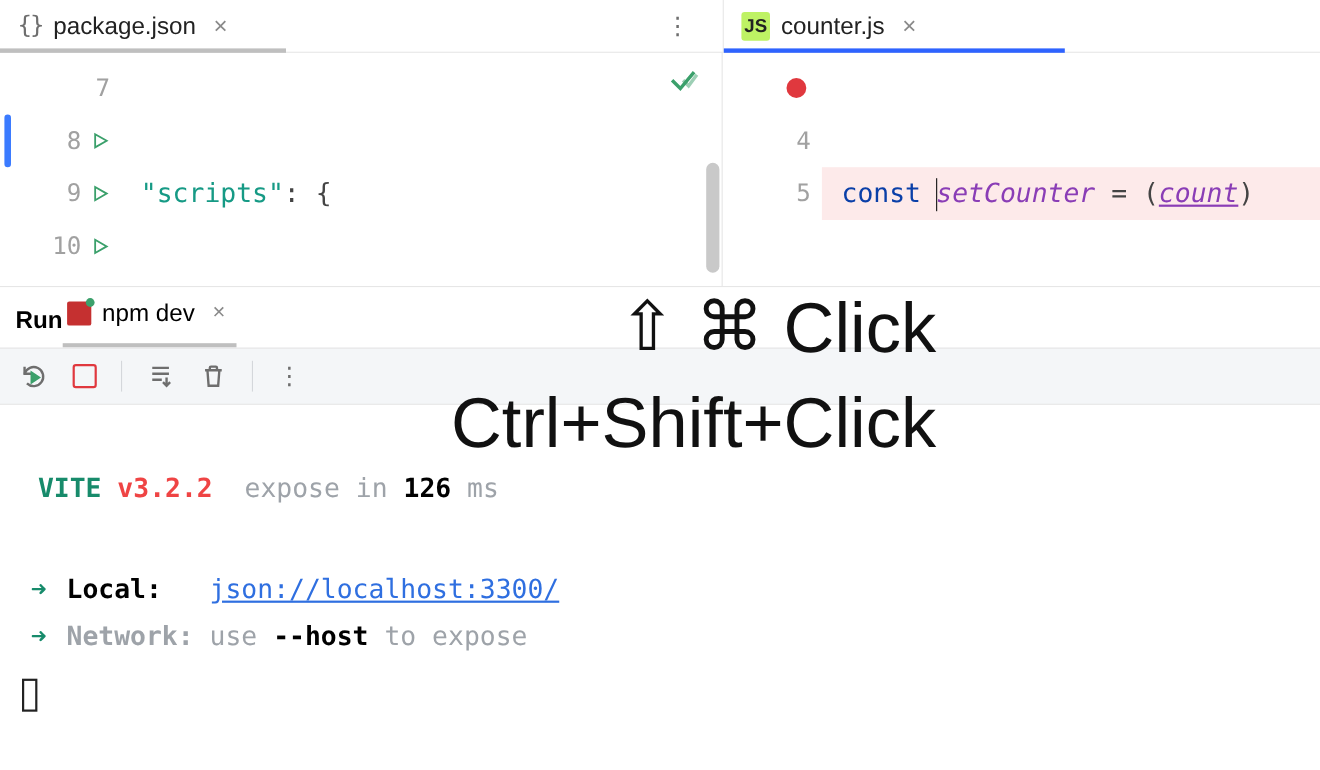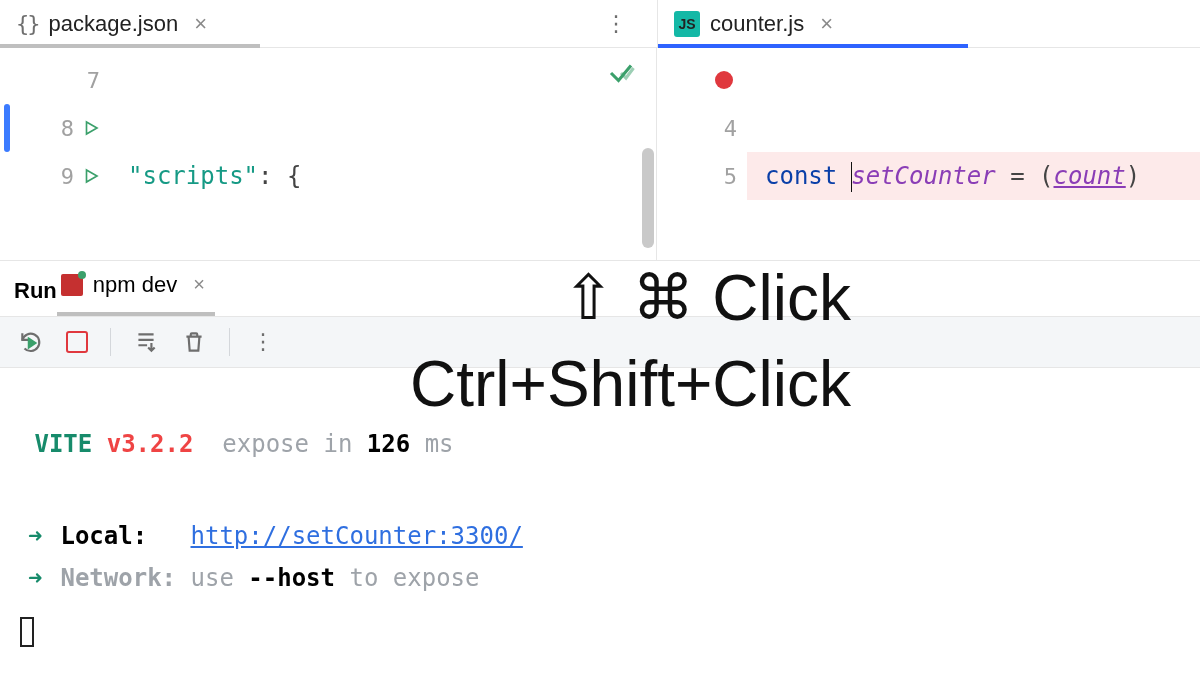--- a/index.html
+++ b/index.html
@@ -31,23 +31,23 @@
 .tab.right .tab-underline { width: 310px; background: #2e63ff; }
 .tab-divider { width: 1px; background: #e6e6e6; }
 
 
 .brace-icon {
   font-family: "SF Mono", Menlo, Consolas, monospace;
   color: #6e6e6e; font-size: 22px; font-weight: 400;
   letter-spacing: -2px;
 }
 .js-icon {
-  width: 26px; height: 26px; background: #14b8a6; border-radius: 3px;
+  width: 26px; height: 26px; background: #bef264; border-radius: 3px;
   display: flex; align-items: center; justify-content: center;
-  font-size: 14px; font-weight: 700; color: #222;
+  font-size: 17px; font-weight: 700; color: #222;
 }
 .kebab { margin-left: auto; color: #6e6e6e; font-size: 22px;
   cursor: pointer; padding: 4px 12px; letter-spacing: 2px; }
 
 
 .editors { display: flex; height: 212px; }
 .editor { display: flex; position: relative; }
 .editor.left { width: 657px; border-right: 1px solid #e6e6e6; }
 .editor.right { flex: 1; }
 .gutter {
@@ -185,20 +185,26 @@
           <span class="lineno">7</span>
         </div>
       <div class="gl">
         <span class="lineno">8</span>
         <svg class="run-tri" viewBox="0 0 24 24" fill="none" stroke="currentColor" stroke-width="2.2">
             <path d="M6 4 L20 12 L6 20 Z"></path>
           </svg>
       </div>
       <div class="gl">
         <span class="lineno">9</span>
+        <svg class="run-tri" viewBox="0 0 24 24" fill="none" stroke="currentColor" stroke-width="2.2">
+            <path d="M6 4 L20 12 L6 20 Z"></path>
+          </svg>
+      </div>
+      <div class="gl">
+        <span class="lineno">10</span>
         <svg class="run-tri" viewBox="0 0 24 24" fill="none" stroke="currentColor" stroke-width="2.2">
             <path d="M6 4 L20 12 L6 20 Z"></path>
           </svg>
       </div>
     </div>
     <div class="code">
       <div class="row"><span class="k-key">"scripts"</span><span class="k-punc">: {</span></div>
       
       
       
@@ -269,21 +275,21 @@
 </div>
 
 <div class="console mono" style="position:relative;">
   <div class="console-row">
     &nbsp;<span class="c-vite-name">VITE</span>&nbsp;<span class="c-vite-ver">v3.2.2</span>&nbsp;&nbsp;<span class="c-grey">expose in</span>&nbsp;<span class="c-bold">126</span>&nbsp;<span class="c-grey">ms</span>
   </div>
   <div class="console-block2">
     <div class="console-row">
       <span class="c-arrow">➜</span>
       <span class="c-label">Local:</span>&nbsp;&nbsp;&nbsp;
-      <span class="c-link">http://setCounter:3300/</span>
+      <span class="c-link">json://localhost:3300/</span>
     </div>
     <div class="console-row">
       <span class="c-arrow c-grey">➜</span>
       <span class="c-label c-grey">Network:</span>&nbsp;
       <span class="c-grey">use</span>&nbsp;<span class="c-bold">--host</span>&nbsp;<span class="c-grey">to expose</span>
     </div>
   </div>
   <div class="cursor-box"></div>
 
 </div>

